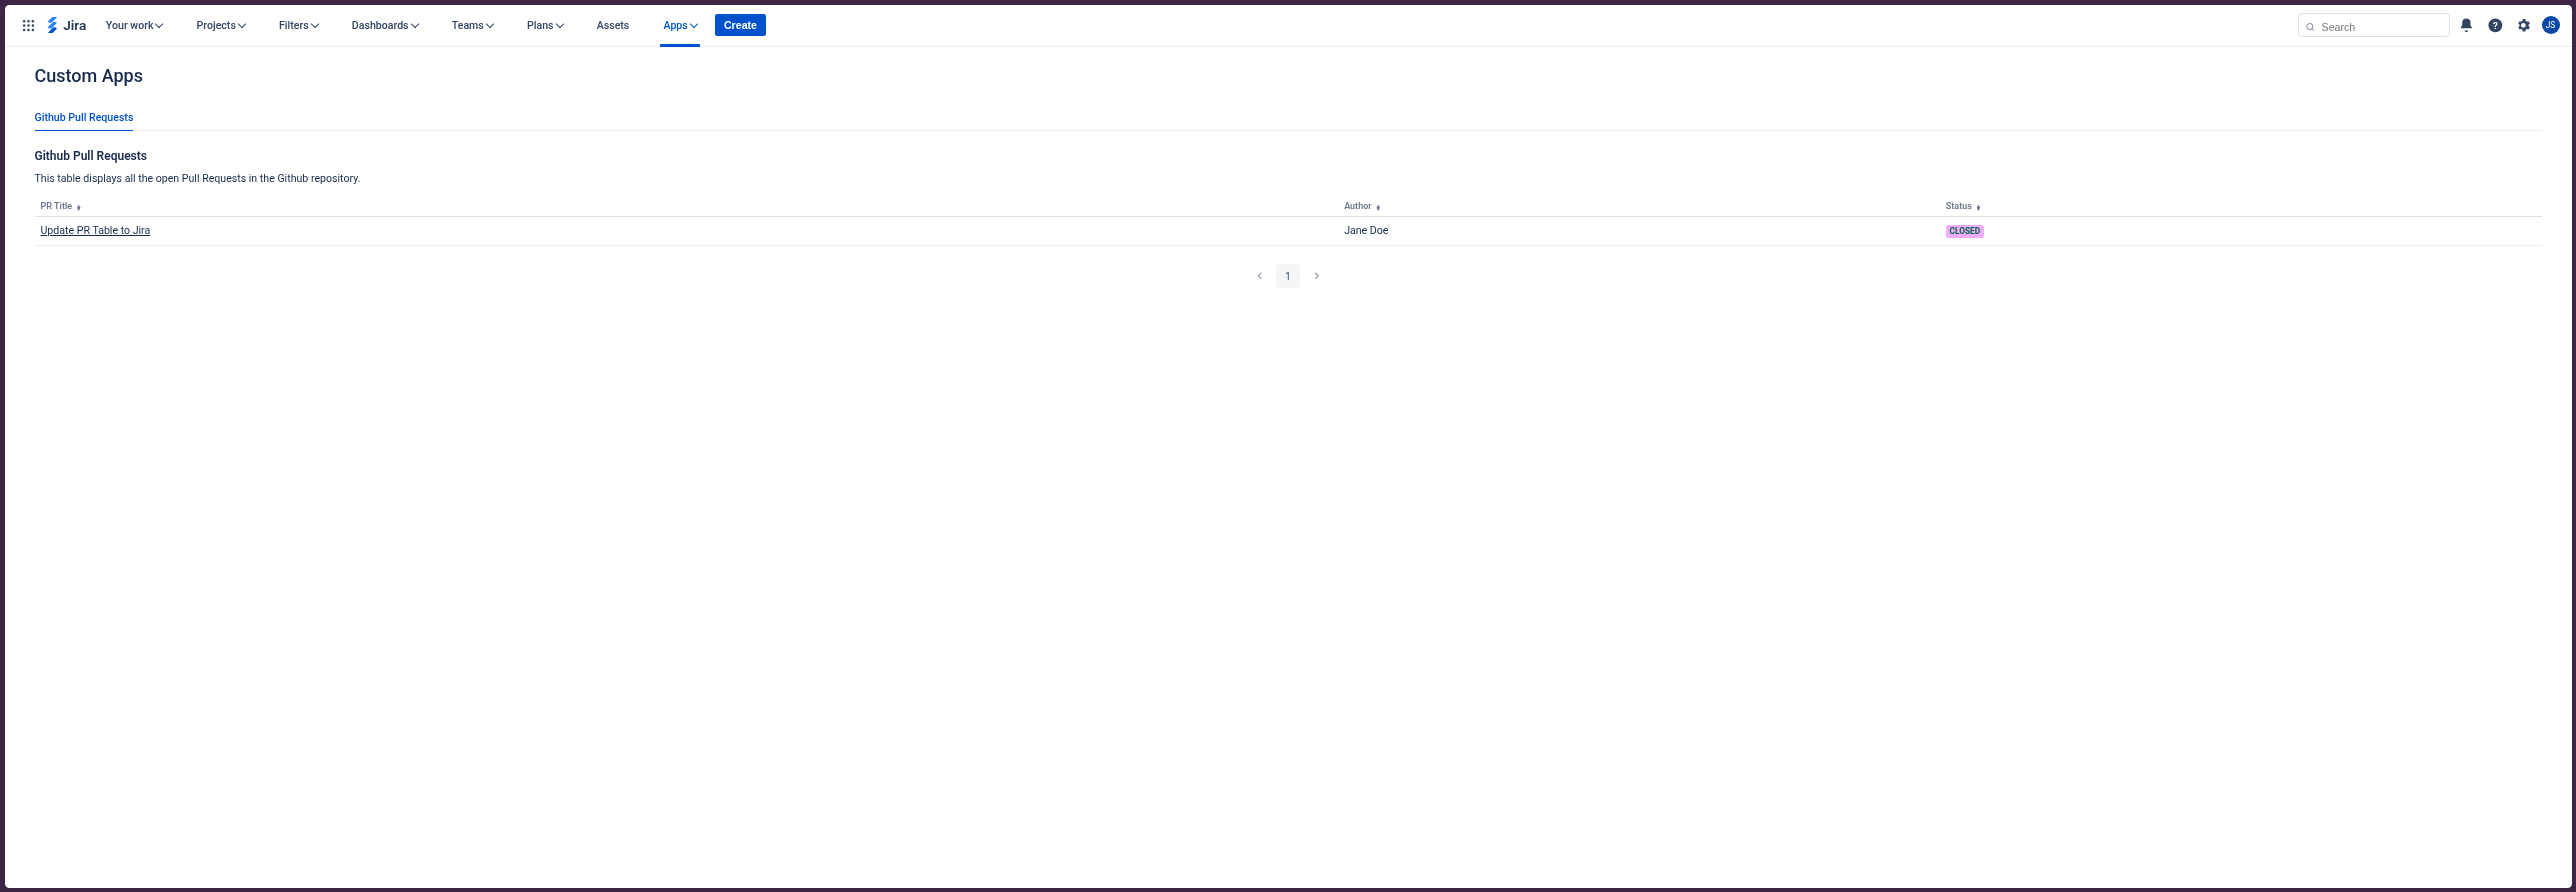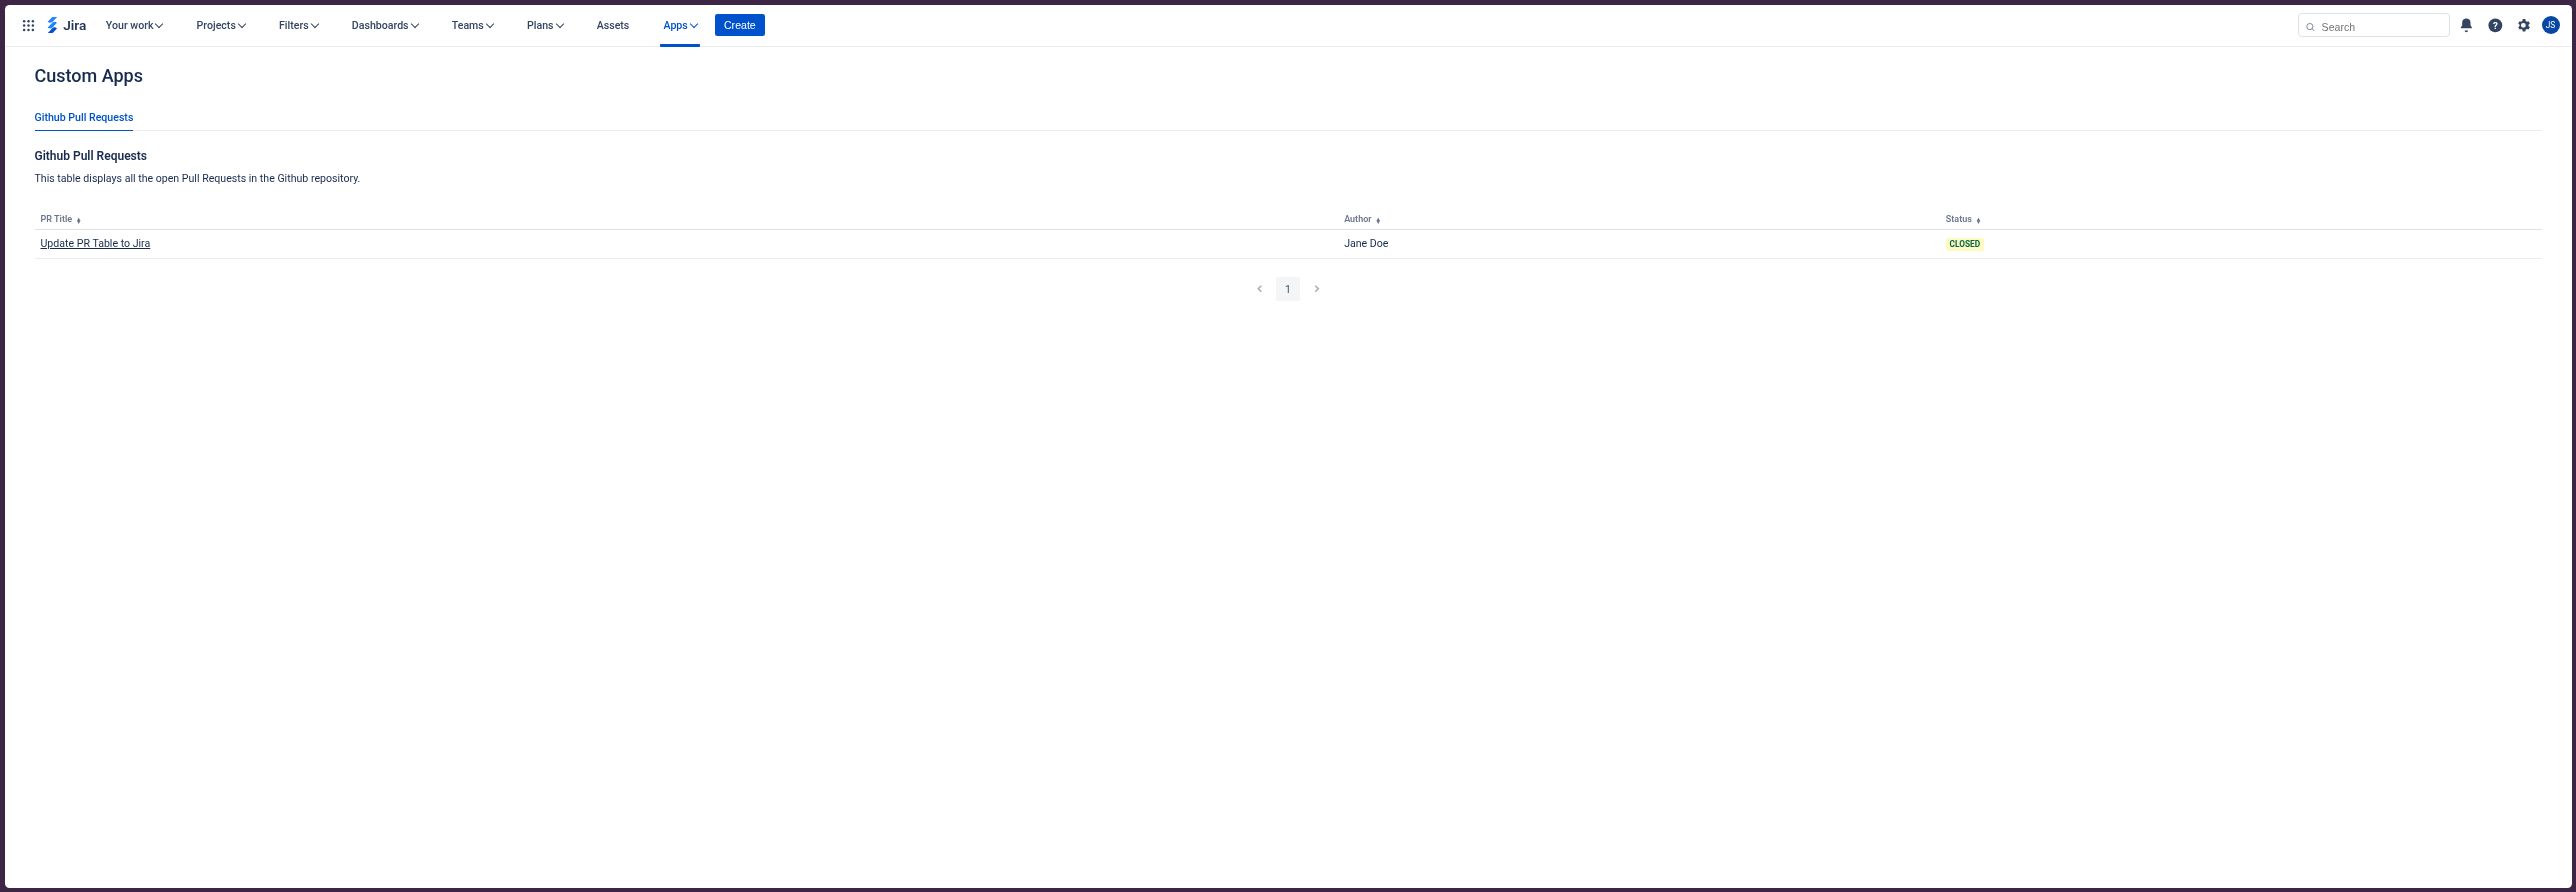--- a/index.html
+++ b/index.html
@@ -80,21 +80,21 @@
   border-right: 1.5px solid currentColor;
   border-bottom: 1.5px solid currentColor;
   transform: rotate(45deg);
   margin-top: -2.3px;
 }
 .create-btn {
   background: #0052CC;
   color: #fff;
   padding: 5.3px 9px;
   border-radius: 2.3px;
-  font-weight: 400;
+  font-weight: 700;
   margin-left: 10.6px;
   border: none;
   cursor: pointer;
   font-size: 10.6px;
 }
 .spacer { flex: 1; }
 .search-box {
   display: flex;
   align-items: flex-end;
   border: 1.5px solid #dfe1e6;
@@ -161,21 +161,21 @@
 .section-title {
   font-size: 12px;
   font-weight: 600;
   color: #172B4D;
   margin-top: 18px;
   margin-bottom: 9px;
 }
 .section-desc {
   font-size: 10.6px;
   color: #172B4D;
-  margin-bottom: 25px;
+  margin-bottom: 12px;
 }
 .table {
   width: 100%;
   border-collapse: collapse;
 }
 .table th {
   text-align: left;
   font-size: 9px;
   font-weight: 600;
   color: #6B778C;
@@ -204,21 +204,21 @@
   cursor: pointer;
 }
 .lozenge {
   display: inline-block;
   font-size: 8.3px;
   font-weight: 700;
   padding: 1.5px 3.8px;
   border-radius: 2.3px;
 }
 .lozenge.open { background: #EAE6FF; color: #403294; }
-.lozenge.closed { background: #fef9c3; color: #006644; }
+.lozenge.closed { background: #f0abfc; color: #006644; }
 .col-title { width: 52%; }
 .col-author { width: 24%; margin-left: 22px; }
 .col-status { width: 24%; }
 .pagination {
   display: flex;
   justify-content: center;
   gap: 4.5px;
   margin-top: 18px;
 }
 .page-btn {

